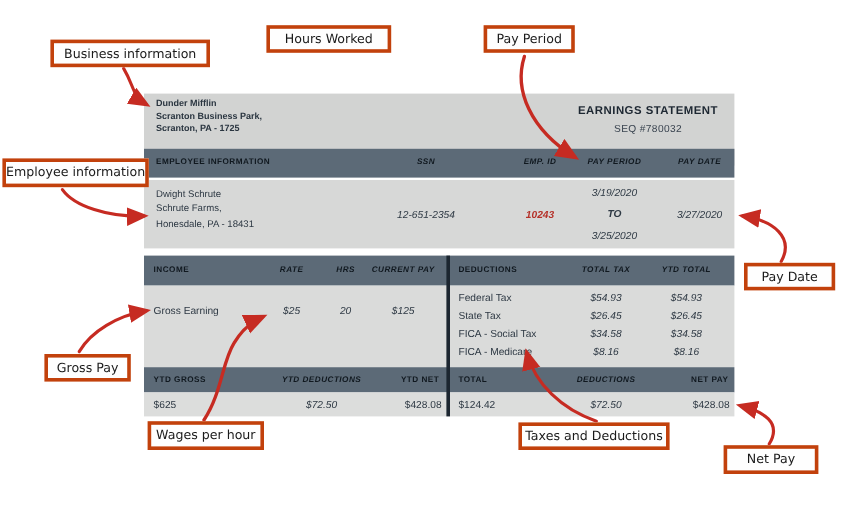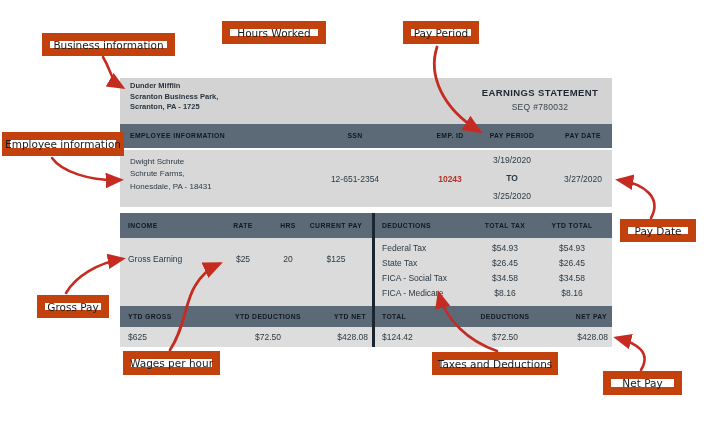--- a/index.html
+++ b/index.html
@@ -1,38 +1,38 @@
 <!DOCTYPE html>
 <html><head>
 <meta charset="utf-8">
 <style>
   html,body{margin:0;padding:0;background:#fff;}
   .canvas{position:relative;width:720px;height:430px;background:#ffffff;
     font-family:"Liberation Sans",sans-serif;overflow:hidden;}
 
   
-  .callout{position:absolute;border:8px solid #c2410c;background:#fefefe;
+  .callout{position:absolute;border:3px solid #c2410c;background:#fefefe;
     display:flex;align-items:center;justify-content:center;
     font-family:"DejaVu Sans",sans-serif;font-size:10.5px;color:#1a1a1a;
     white-space:nowrap;box-sizing:border-box;}
 
   
   .statement{position:absolute;left:120px;top:78px;width:492px;height:269px;}
   .band{position:absolute;left:0;width:492px;box-sizing:border-box;}
   .band-top{top:0;height:60px;background:#d2d3d2;}
   .band-bar1{top:46px;height:24px;background:#5c6a77;}
   .band-emp{top:72px;height:57px;background:#d7d8d7;}
   .band-thead{top:135px;height:25px;background:#5c6a77;}
   .band-tbody{top:160px;height:68px;background:#dadbda;}
   .band-fhead{top:228px;height:21px;background:#5c6a77;}
   .band-fvals{top:249px;height:20px;background:#dcdddc;}
   .vdivider{position:absolute;left:252px;top:135px;width:3px;height:134px;background:#1c2630;}
 
   .abs{position:absolute;white-space:nowrap;}
-  .ctr{transform:translateX(-50%);}
+  .ctr{transform:translateX(-50%);font-style:italic;}
   .rgt{transform:translateX(-100%);}
 
   .company{font-size:7.5px;font-weight:bold;color:#2a3540;line-height:1.4;}
   .stmt-title{font-size:9.5px;font-weight:bold;color:#1d2732;letter-spacing:.4px;}
   .stmt-seq{font-size:8.5px;color:#3a4450;letter-spacing:.3px;}
   .hdr{font-size:6.8px;font-weight:bold;color:#10181f;letter-spacing:.4px;}
   .cell{font-size:8.5px;color:#2e3944;}
   .cell-b{font-size:8.5px;font-weight:bold;color:#2e3944;}
   .red{color:#b5322a;font-weight:bold;}
   .emp-addr{font-size:8px;color:#2e3944;line-height:1.55;}

